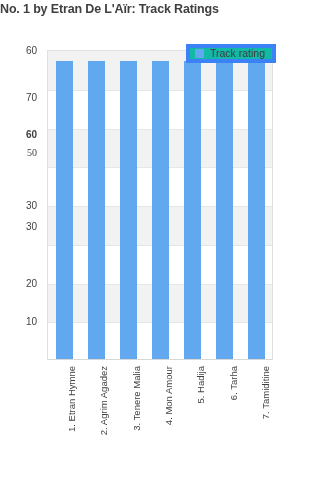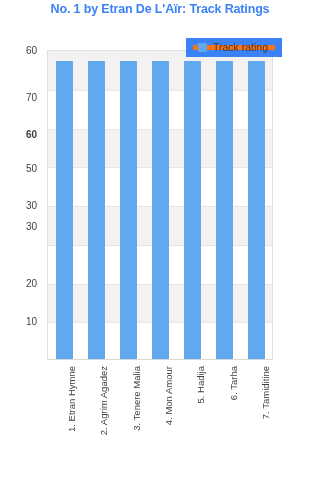--- a/index.html
+++ b/index.html
@@ -22,47 +22,47 @@
     width: 320px;
     height: 480px;
   }
 
   
   .chart-title {
     position: absolute;
     left: 0;
     top: 2px;
     width: 320px;
-    text-align: center;
+    text-align: left;
     font-size: 12.5px;
     font-weight: bold;
-    color: #3b82f6;
+    color: #404040;
     letter-spacing: -0.15px;
     white-space: nowrap;
   }
   .chart-subtitle {
     position: absolute;
     left: 0;
     top: 19px;
     width: 320px;
     text-align: center;
     font-size: 9.5px;
     font-weight: normal;
     color: #4a4a4a;
     white-space: nowrap;
   }
 
   
   .legend {
     position: absolute;
     left: 186px;
-    top: 38px;
+    top: 44px;
     height: 19px;
-    background: #f97316;
-    border: 7px solid #3b82f6;
+    background: #14b8a6;
+    border: 4px solid #3b82f6;
     display: flex;
     align-items: center;
     padding: 0 7px 0 5px;
     box-sizing: border-box;
     z-index: 5;
   }
   .legend-swatch {
     width: 9px;
     height: 9px;
     background: #62a8ef;
@@ -180,21 +180,21 @@
 
   <div class="legend">
     <span class="legend-swatch"></span>
     <span class="legend-label">Track rating</span>
   </div>
 
   <div class="y-axis" id="y-axis">
       <div class="y-tick" style="top: 0px;">60</div>
       <div class="y-tick" style="top: 38.75px; margin-top: 8px;">70</div>
       <div class="y-tick" style="top: 84px; font-weight: bold;">60</div>
-      <div class="y-tick" style="top: 118px;">50</div>
+      <div class="y-tick" style="top: 102px; font-family: Liberation Serif, serif;">50</div>
       <div class="y-tick" style="top: 155px;">30</div>
       <div class="y-tick" style="top: 176px;">30</div>
       <div class="y-tick" style="top: 232.5px; text-align: right;">20</div>
       <div class="y-tick" style="top: 271.25px;">10</div>
     </div>
 
   <div class="plot-area">
     <div class="bands" id="bands">
         <div class="band" style="top: 0px; height: 38.75px;"></div>
         <div class="band" style="top: 77.5px; height: 38.75px;"></div>

